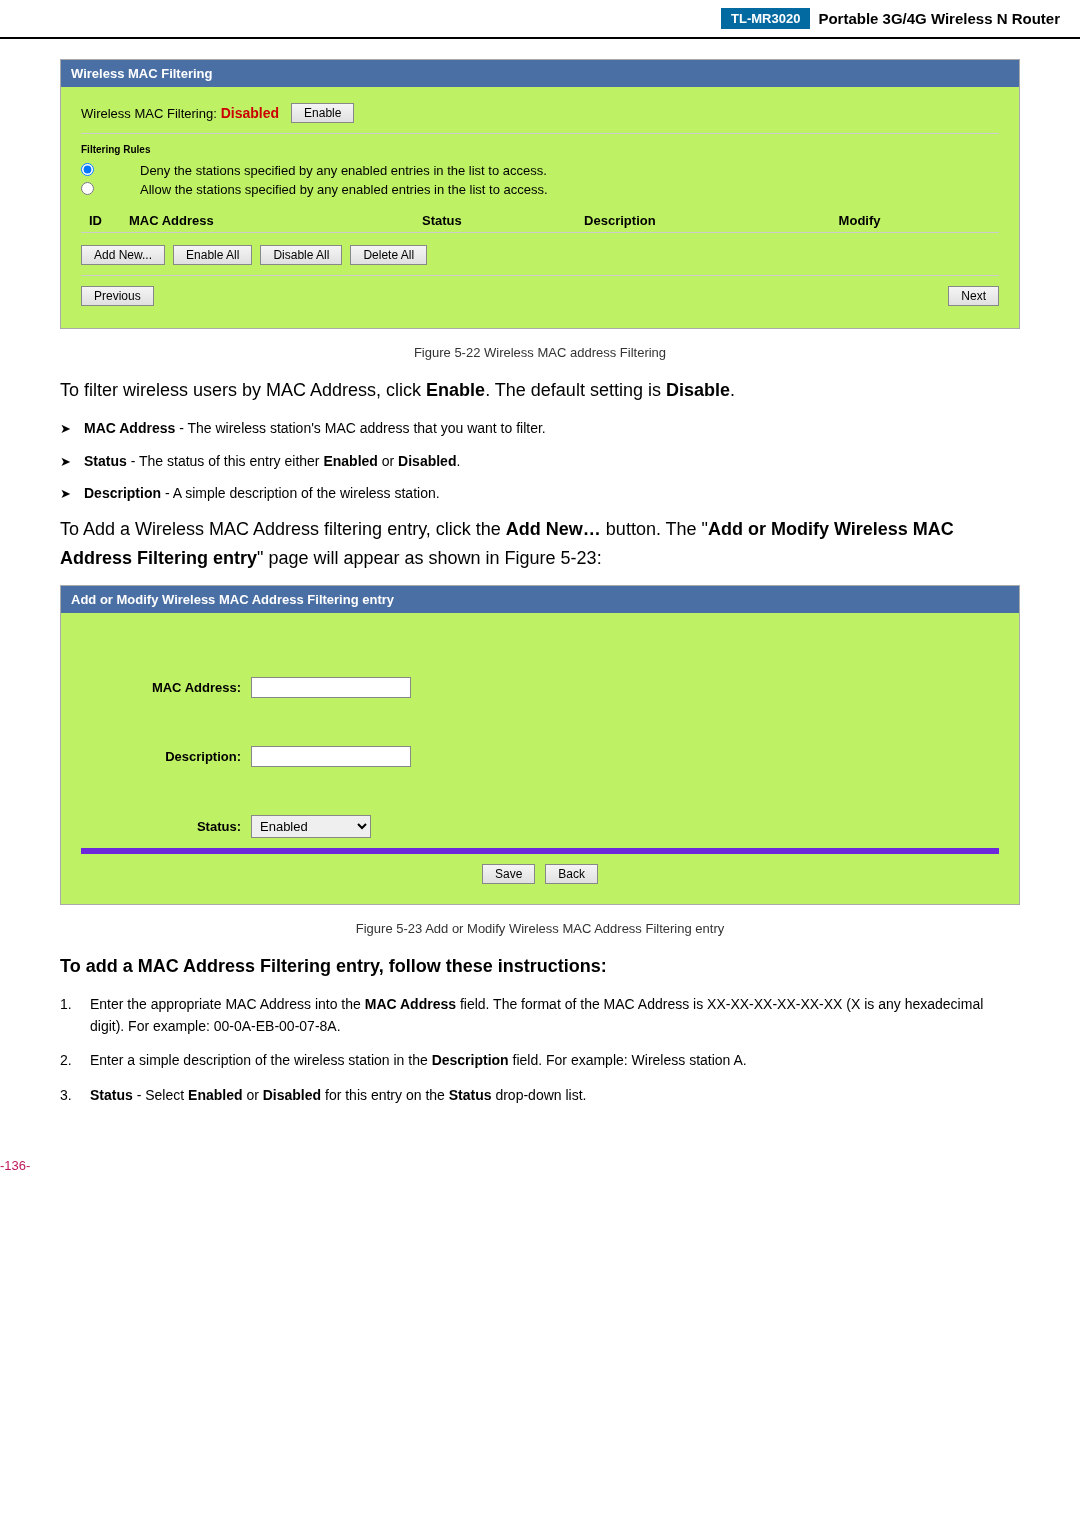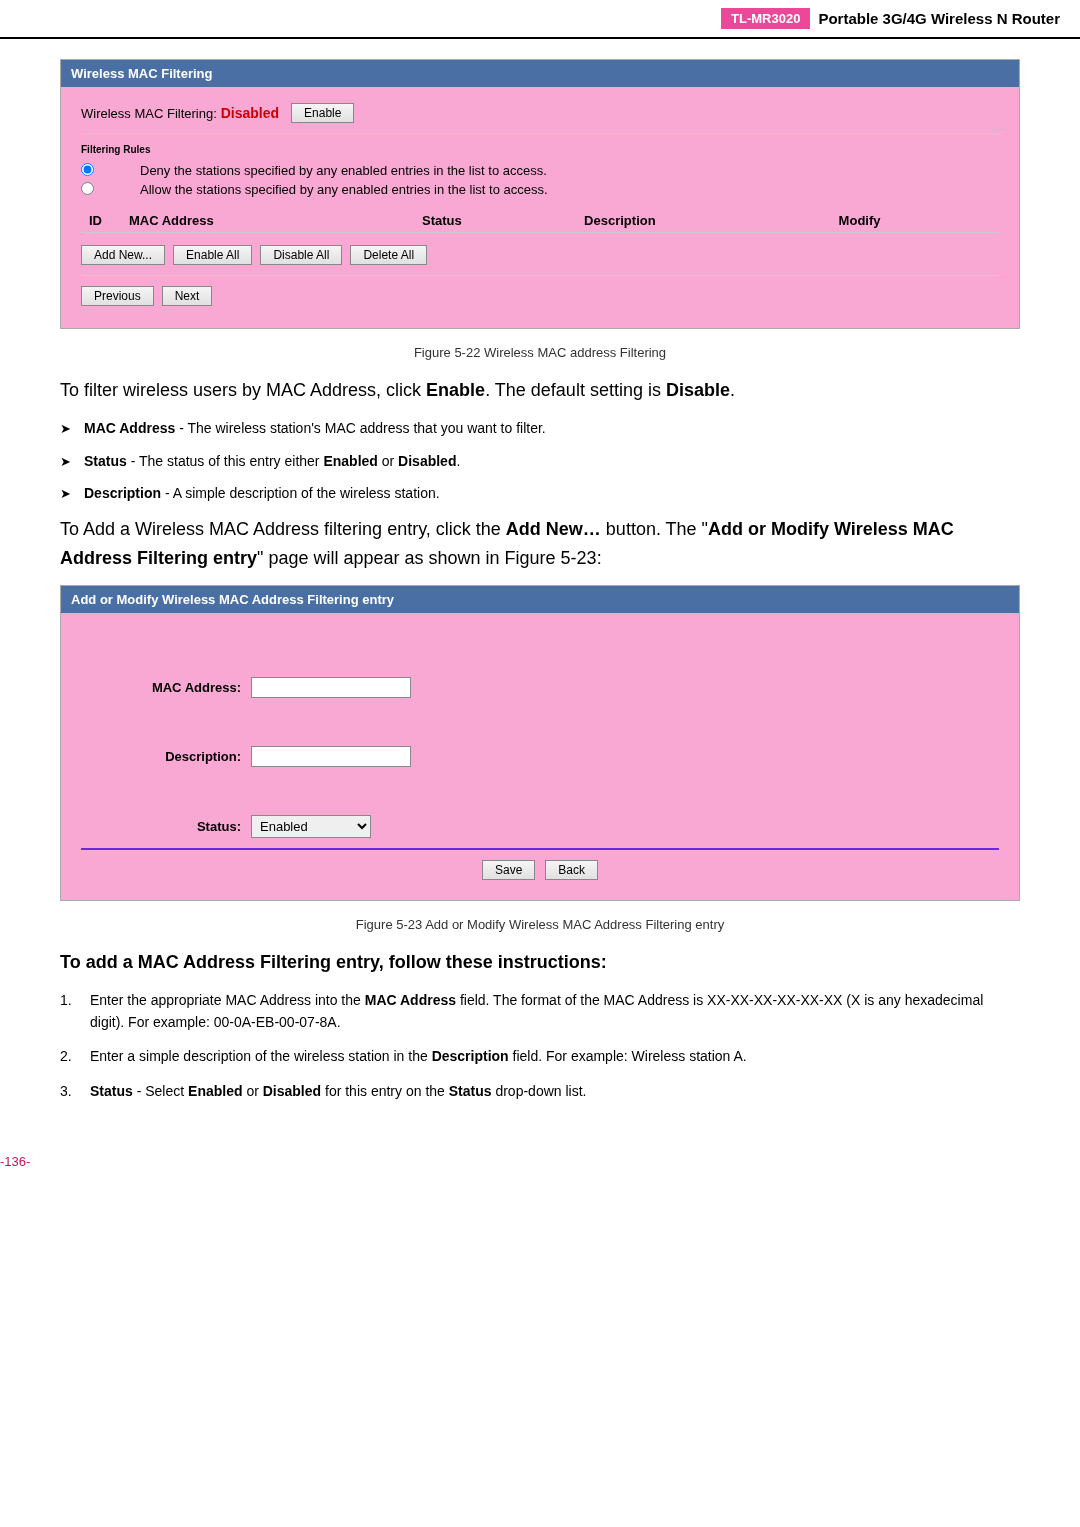--- a/index.html
+++ b/index.html
@@ -14,21 +14,21 @@
 
     
     .page-header {
       border-bottom: 2px solid #000;
       padding: 8px 20px;
       display: flex;
       justify-content: flex-end;
       align-items: center;
     }
     .header-model {
-      background: #ec4899;
+      background: #0369a1;
       color: #fff;
       padding: 3px 10px;
       font-size: 13px;
       font-weight: bold;
       margin-right: 8px;
     }
     .header-title {
       font-size: 15px;
       font-weight: bold;
     }
@@ -45,21 +45,21 @@
     }
     .panel-header {
       background: #4a6fa5;
       color: #fff;
       padding: 6px 10px;
       font-size: 13px;
       font-weight: bold;
     }
     .panel-body {
       padding: 16px 20px;
-      background: #f9a8d4;
+      background: #bef264;
     }
 
     
     .wmf-status-row {
       display: flex;
       align-items: center;
       margin-bottom: 8px;
     }
     .wmf-label {
       font-size: 13px;
@@ -116,21 +116,21 @@
     .mac-table th:first-child { width: 40px; }
 
     .table-buttons {
       margin-top: 12px;
       display: flex;
       gap: 8px;
     }
 
     .nav-buttons {
       display: flex;
-      justify-content: flex-start;
+      justify-content: space-between;
       gap: 8px;
       padding: 10px 0 6px;
       border-top: 1px solid #ccc;
       margin-top: 10px;
     }
 
     
     .figure-caption {
       text-align: center;
       font-size: 13px;
@@ -186,21 +186,21 @@
       padding: 2px 4px;
       font-size: 13px;
       width: 120px;
     }
 
     .save-back-row {
       display: flex;
       justify-content: center;
       gap: 10px;
       padding: 10px 0 4px;
-      border-top: 2px solid #6d28d9;
+      border-top: 6px solid #6d28d9;
       margin-top: 10px;
       align-items: center;
     }
 
     
     .numbered-list {
       margin-left: 0;
       padding-left: 0;
     }
     .numbered-item {

